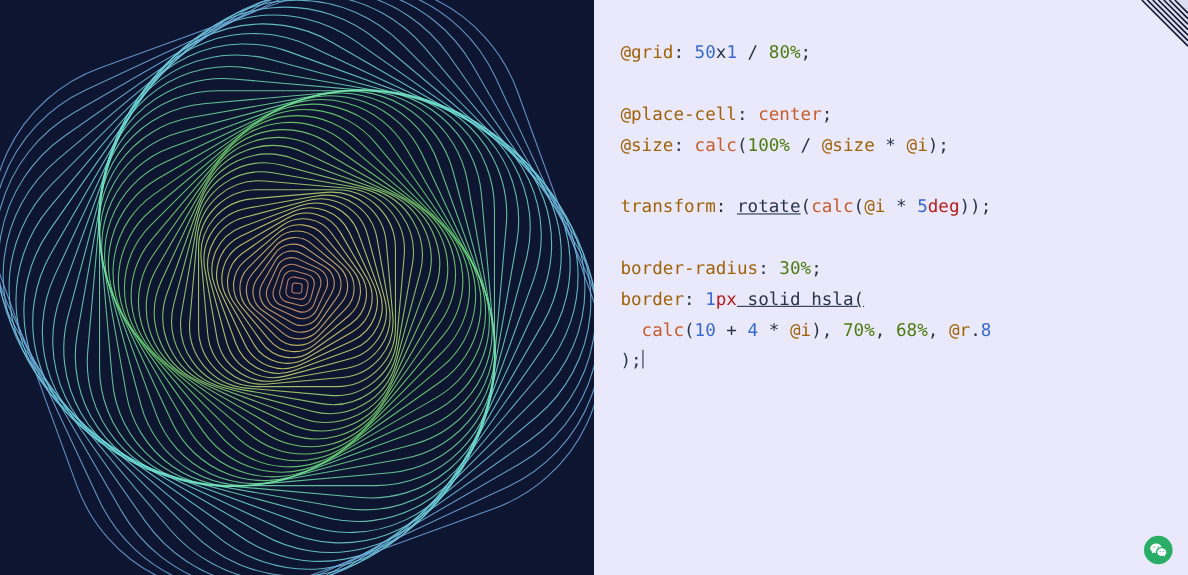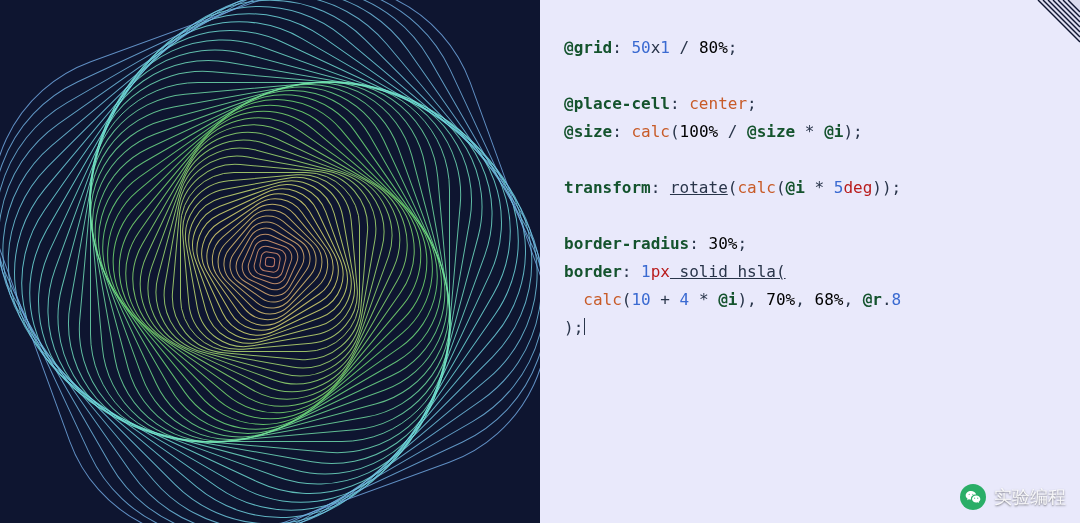--- a/index.html
+++ b/index.html
@@ -28,27 +28,27 @@
   .code-pane {
     width: 540px; height: 523px;
     background: #e9e9fb;
     position: relative;
     padding: 34px 24px;
     font-size: 16px;
     line-height: 1.75;
     color: #29354a;
   }
   .code-pane pre { white-space: pre; }
-  .tok-prop  { color: #14532d; font-weight: bold; }
+  .tok-prop  { color: #a16207; }
   .tok-num   { color: #3a6ad1; text-align: right; }
   .tok-func  { color: #29354a; text-decoration: underline; }
   .tok-punc  { color: #29354a; }
   .tok-op    { color: #29354a; }
   .tok-id    { color: #c85b28; margin-top: 21px; }
-  .tok-pct   { color: #000000; text-align: right; }
+  .tok-pct   { color: #4d7c0f; text-align: right; }
   .tok-unitc { color: #b91c1c; }
   .caret {
     display: inline-block;
     width: 1px; height: 1.1em;
     background: #29354a;
     vertical-align: -0.15em;
     margin-left: 1px;
   }
   .corner-ribbon {
     position: absolute;
@@ -149,17 +149,16 @@
         <polygon points="22,0 64,0 64,42" fill="#0e1530" opacity="0.06"></polygon>
       </svg>
     </div>
     <pre id="code"><div><span class="tok-prop">@grid</span><span class="tok-punc">: </span><span class="tok-num">50</span><span class="tok-op">x</span><span class="tok-num">1</span><span class="tok-punc"> / </span><span class="tok-pct">80%</span><span class="tok-punc">;</span></div><div>&nbsp;</div><div><span class="tok-prop">@place-cell</span><span class="tok-punc">: </span><span class="tok-id">center</span><span class="tok-punc">;</span></div><div><span class="tok-prop">@size</span><span class="tok-punc">: </span><span class="tok-id">calc</span><span class="tok-punc">(</span><span class="tok-pct">100%</span><span class="tok-punc"> / </span><span class="tok-prop">@size</span><span class="tok-op"> * </span><span class="tok-prop">@i</span><span class="tok-punc">);</span></div><div>&nbsp;</div><div><span class="tok-prop">transform</span><span class="tok-punc">: </span><span class="tok-func">rotate</span><span class="tok-punc">(</span><span class="tok-id">calc</span><span class="tok-punc">(</span><span class="tok-prop">@i</span><span class="tok-op"> * </span><span class="tok-num">5</span><span class="tok-unitc">deg</span><span class="tok-punc">));</span></div><div>&nbsp;</div><div><span class="tok-prop">border-radius</span><span class="tok-punc">: </span><span class="tok-pct">30%</span><span class="tok-punc">;</span></div><div><span class="tok-prop">border</span><span class="tok-punc">: </span><span class="tok-num">1</span><span class="tok-unitc">px</span><span class="tok-func"> solid hsla(</span></div><div><span class="tok-punc">  </span><span class="tok-id">calc</span><span class="tok-punc">(</span><span class="tok-num">10</span><span class="tok-op"> + </span><span class="tok-num">4</span><span class="tok-op"> * </span><span class="tok-prop">@i</span><span class="tok-punc">), </span><span class="tok-pct">70%</span><span class="tok-punc">, </span><span class="tok-pct">68%</span><span class="tok-punc">, </span><span class="tok-prop">@r</span><span class="tok-punc">.</span><span class="tok-num">8</span></div><div><span class="tok-punc">);</span><span class="caret"></span></div></pre>
     <div class="watermark">
       <span class="wm-icon">
         <svg width="16" height="16" viewBox="0 0 24 24" fill="#fff">
           <path d="M9 3C4.6 3 1 6 1 9.6c0 2 1.1 3.7 2.9 4.9l-.7 2.3 2.6-1.4c.9.2 1.9.4 2.9.4h.4c-.1-.5-.2-1-.2-1.5 0-3.4 3.3-6.2 7.3-6.2h.4C16 5 12.8 3 9 3zm-2.7 4c.5 0 .9.4.9.9s-.4.9-.9.9-.9-.4-.9-.9.4-.9.9-.9zm5.4 0c.5 0 .9.4.9.9s-.4.9-.9.9-.9-.4-.9-.9.4-.9.9-.9zM16.8 9.7c-3.5 0-6.3 2.4-6.3 5.3s2.8 5.3 6.3 5.3c.8 0 1.5-.1 2.3-.3l2.1 1.1-.6-1.9c1.5-1 2.4-2.5 2.4-4.2 0-2.9-2.8-5.3-6.2-5.3zm-2.3 3.2c.4 0 .8.3.8.8s-.3.8-.8.8-.8-.3-.8-.8.4-.8.8-.8zm4.6 0c.4 0 .8.3.8.8s-.3.8-.8.8-.8-.3-.8-.8.3-.8.8-.8z"></path>
         </svg>
       </span>
-      <span>实验编程</span>
     </div>
   </div>
 
 </div>
 
 </body></html>

